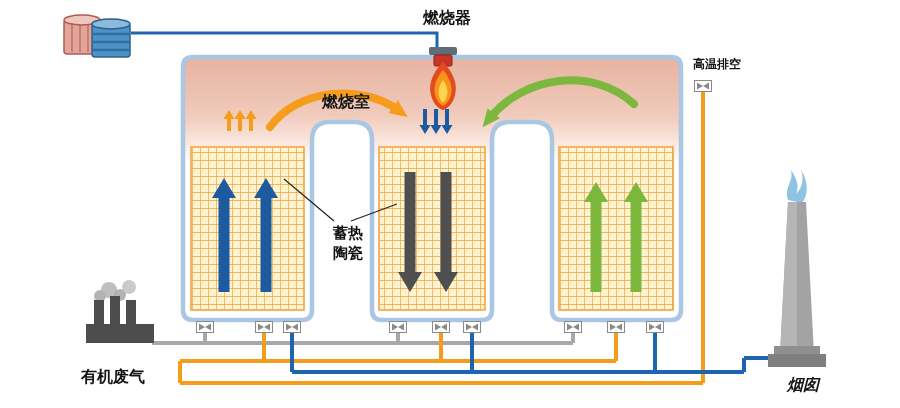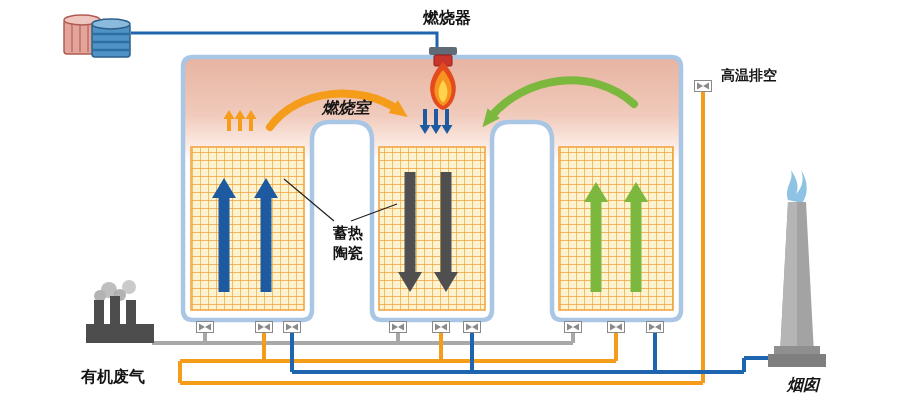--- a/index.html
+++ b/index.html
@@ -134,21 +134,21 @@
     <g>
       <path d="M788,200 C784,186 794,182 791,170 C798,180 799,188 796,194 C803,187 804,178 801,170 C809,182 808,196 802,203 Z" fill="#8fc3e4"></path>
       <polygon points="780,354 788,202 806,202 814,354" fill="#a3a3a3"></polygon>
       <polygon points="780,354 788,202 797,202 797,354" fill="#b5b5b5"></polygon>
       <rect x="774" y="346" width="46" height="9" fill="#8f8f8f"></rect>
       <rect x="768" y="354" width="58" height="13" fill="#7f7f7f"></rect>
     </g>
   </svg>
 
   <div class="label" style="left:406px;top:8px;width:82px;">燃烧器</div>
-  <div class="label" style="left:304px;top:98px;width:84px;font-style:italic;">燃烧室</div>
-  <div class="label" style="left:683px;top:66px;width:68px;font-size:14px;padding-left:32px;">高温排空</div>
+  <div class="label" style="left:304px;top:92px;width:84px;">燃烧室</div>
+  <div class="label" style="left:683px;top:55px;width:68px;font-size:12px;">高温排空</div>
   <div class="label" style="left:320px;top:223px;width:56px;font-size:15px;line-height:20px;">
     <div>蓄热</div>
     <div>陶瓷</div>
   </div>
   <div class="label" style="left:70px;top:367px;width:86px;">有机废气</div>
   <div class="label" style="left:776px;top:375px;width:54px;font-style:italic;">烟囱</div>
 </div>
 
 </body></html>

